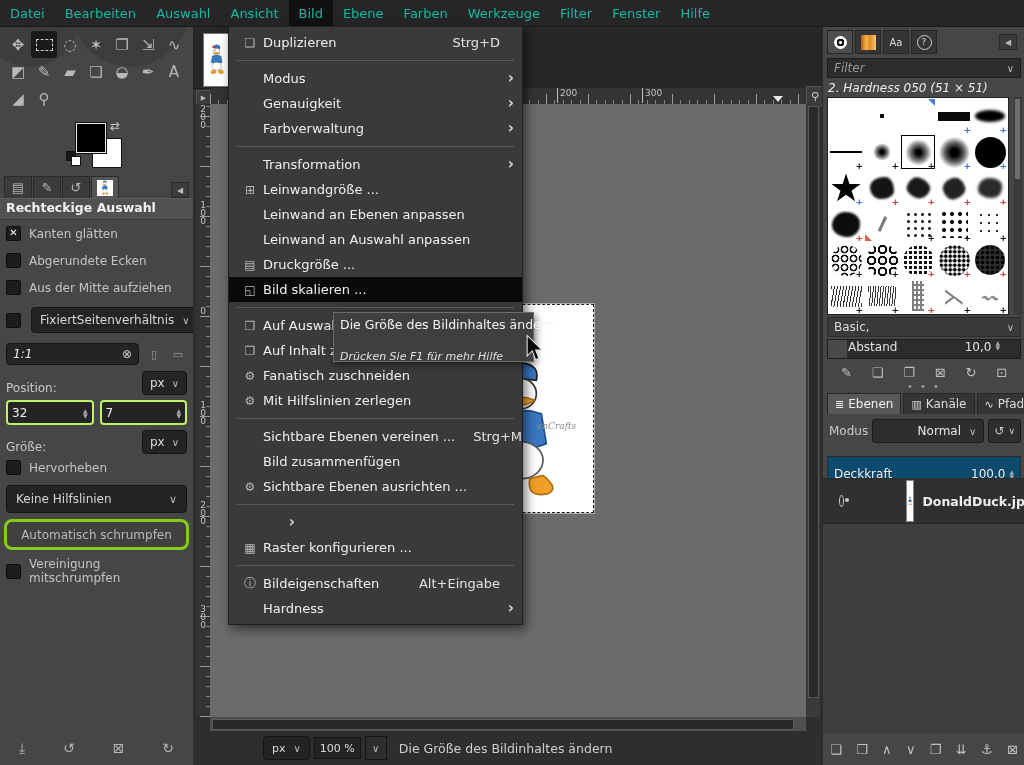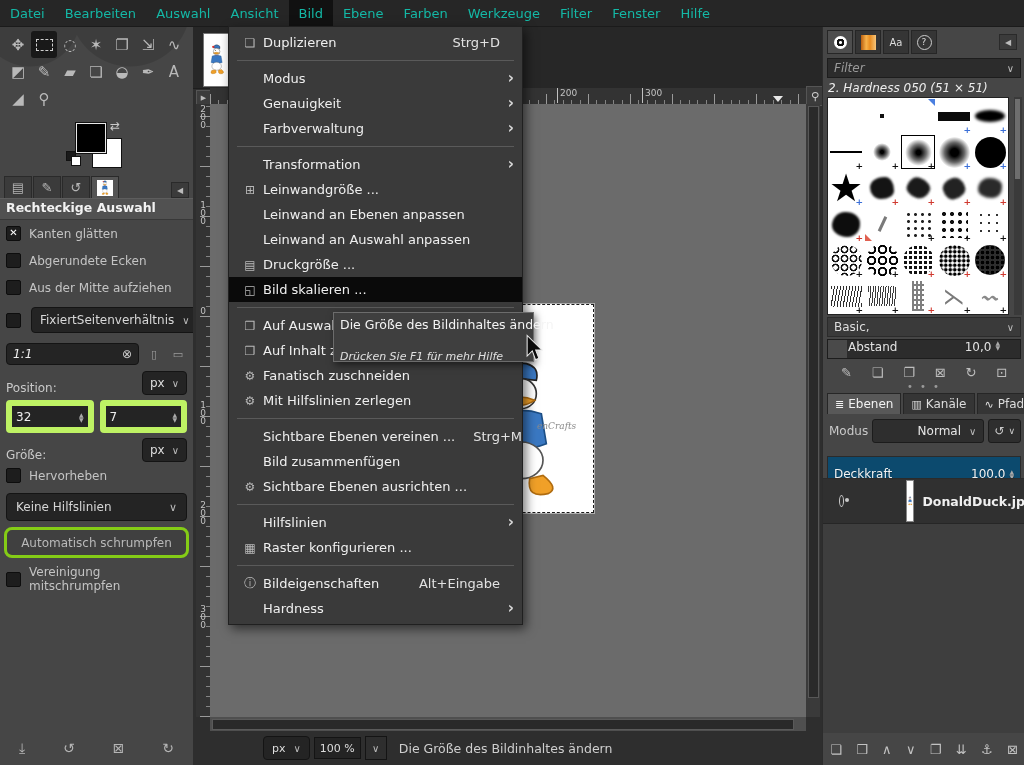--- a/index.html
+++ b/index.html
@@ -51,21 +51,21 @@
   #fixed-btn .chev{margin-left:8px;font-size:10px;color:#bbb}
   #ratio-row{display:flex;align-items:center;padding:4px 6px;gap:6px}
   #ratio-field{flex:1;background:#242424;border:1px solid #141414;border-radius:4px;height:20px;display:flex;align-items:center;padding:0 6px;color:#eee}
   #ratio-field .val{font-style:italic}
   #ratio-field .clear{margin-left:auto;color:#cfcfcf}
   .tiny-btn{width:18px;height:16px;display:flex;align-items:center;justify-content:center;color:#9a9a9a;font-size:11px}
   .label-row{display:flex;align-items:flex-end;justify-content:space-between;padding:2px 6px;color:#c9c9c9}
   .unit-dd{background:#242424;border:1px solid #141414;border-radius:4px;height:22px;display:flex;align-items:center;gap:7px;padding:0 7px;color:#ddd}
   .unit-dd .chev{font-size:10px;color:#bbb}
   .spin-row{display:flex;gap:6px;padding:3px 6px}
-  .spin{flex:1;background:#242424;border:6px solid #bef264;border-radius:4px;height:21px;display:flex;align-items:center;padding:0 4px;color:#eee}
+  .spin{flex:1;background:#242424;border:2px solid #bef264;border-radius:4px;height:21px;display:flex;align-items:center;padding:0 4px;color:#eee}
   .spin .arrows{margin-left:auto;display:flex;flex-direction:column;font-size:6px;color:#aaa;line-height:5px}
   .wide-dd{margin:6px 6px;background:#242424;border:1px solid #141414;border-radius:4px;height:26px;display:flex;align-items:center;padding:0 9px;color:#d6d6d6}
   .wide-dd .chev{margin-left:auto;font-size:11px;color:#bbb}
   #autoshrink{margin:2px 4px;background:#404040;border:3px solid #84cc16;border-radius:8px;height:25px;display:flex;align-items:center;justify-content:center;color:#b9b9b9}
   #to-footer{position:absolute;left:0;bottom:-30px;width:193px;height:26px;display:flex;justify-content:space-around;align-items:center;color:#b5b5b5;font-size:14px}
   
   #canvas-region{position:absolute;left:193px;top:26px;width:629px;height:739px;background:#2e2e2e}
   #tabstrip{position:absolute;left:0;top:0;width:629px;height:62px;background:#272727;border-bottom:1px solid #1d1d1d}
   #tab-thumb{position:absolute;left:10px;top:7px;width:25px;height:52px;background:#fff;border:1px solid #777;display:flex;align-items:center;justify-content:center;overflow:hidden}
   #corner-btn{position:absolute;left:3px;top:64px;width:13px;height:13px;background:#3c3c3c;border:1px solid #555;color:#bbb;font-size:7px;display:flex;align-items:center;justify-content:center}
@@ -742,21 +742,20 @@
     </div>
     <div class="menu-item">
       <span class="mi-icon">⚙</span>
       <span class="mi-label">Sichtbare Ebenen ausrichten ...</span>
       <span class="mi-shortcut"></span>
       <span class="mi-arrow"></span>
     </div>
     <div class="menu-sep"></div>
     <div class="menu-item">
       <span class="mi-icon"></span>
-      <span class="mi-label">Hilfslinien</span>
       <span class="mi-shortcut"></span>
       <span class="mi-arrow">›</span>
     </div>
     <div class="menu-item">
       <span class="mi-icon">▦</span>
       <span class="mi-label">Raster konfigurieren ...</span>
       <span class="mi-shortcut"></span>
       <span class="mi-arrow"></span>
     </div>
     <div class="menu-sep"></div>

